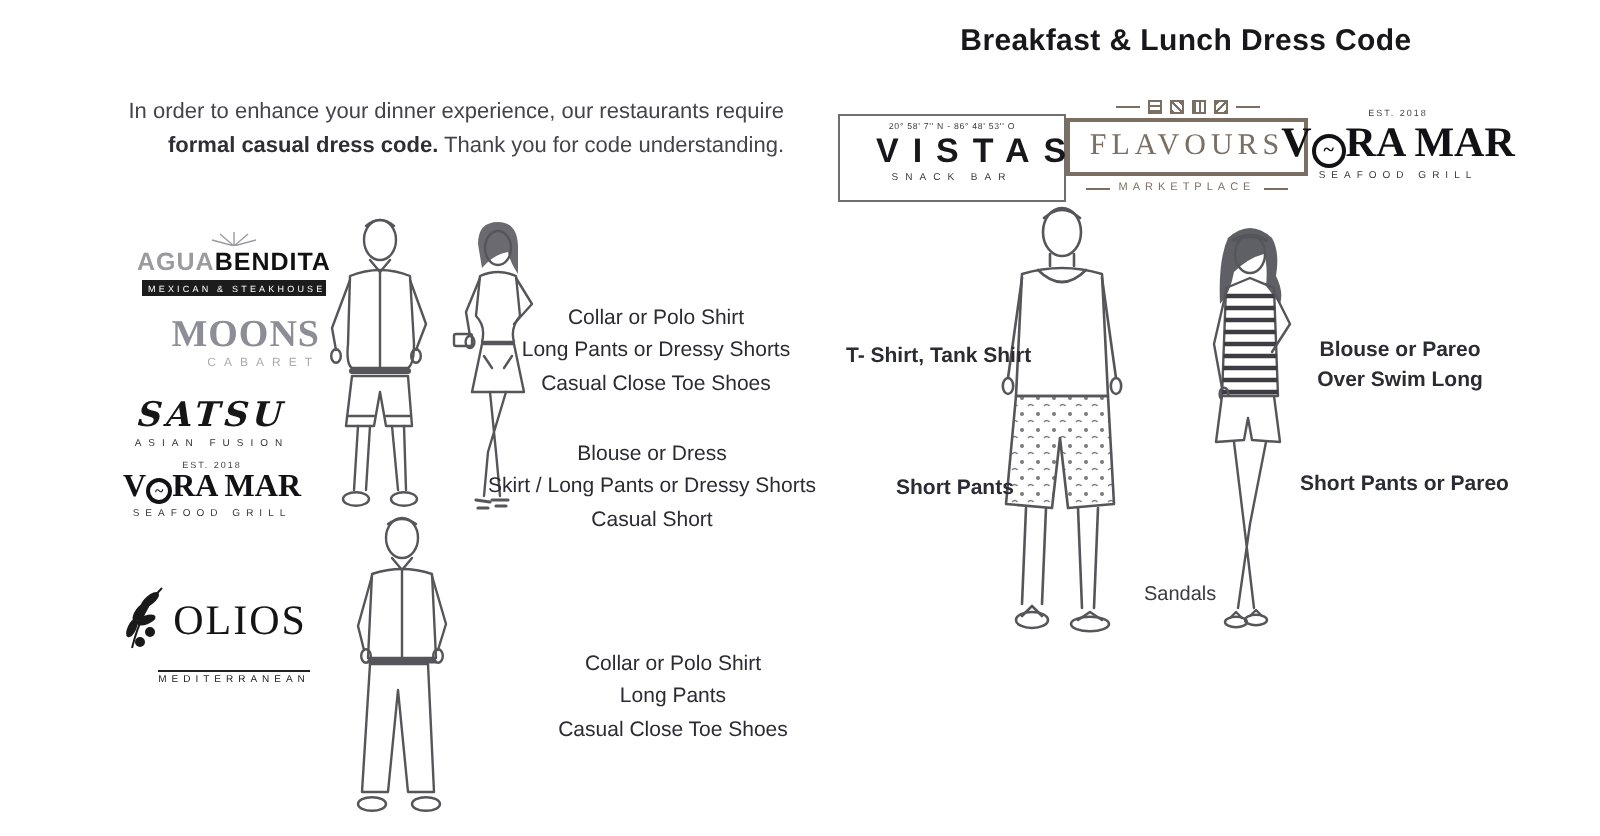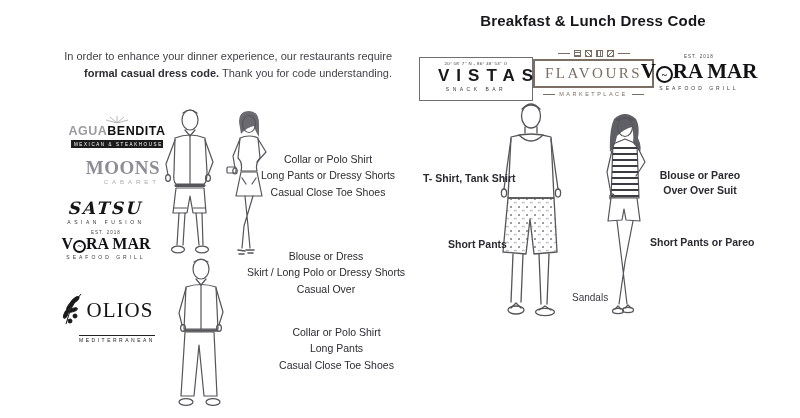--- a/index.html
+++ b/index.html
@@ -167,24 +167,24 @@
       <ellipse cx="50" cy="145" rx="7" ry="3.4"></ellipse>
     </g>
   </svg>
 
   <div class="abs req" style="left:252px;top:151px;width:152px;">
     <div>Collar or Polo Shirt</div>
     <div>Long Pants or Dressy Shorts</div>
     <div>Casual Close Toe Shoes</div>
   </div>
 
-  <div class="abs req" style="left:240px;top:219px;width:172px;margin-top:29px;">
+  <div class="abs req" style="left:240px;top:219px;width:172px;">
     <div>Blouse or Dress</div>
-    <div>Skirt / Long Polo or Dressy Shorts</div>
-    <div>Casual Over</div>
+    <div>Skirt / Long Pants or Dressy Shorts</div>
+    <div>Casual Short</div>
   </div>
 
   <div class="abs req" style="left:264px;top:324px;width:145px;">
     <div>Collar or Polo Shirt</div>
     <div>Long Pants</div>
     <div>Casual Close Toe Shoes</div>
   </div>
 
   <div class="abs sec-title" style="left:400px;top:12px;width:386px;">Breakfast &amp; Lunch Dress Code</div>
 
@@ -268,19 +268,19 @@
       <ellipse cx="44" cy="200" rx="5.5" ry="2.6"></ellipse>
       <ellipse cx="34" cy="201" rx="5.5" ry="2.6"></ellipse>
       <path d="M41,198 L44,195 L47,198 M31,199 L34,196 L37,199"></path>
     </g>
   </svg>
 
   <div class="abs lbl" style="left:423px;top:172px;">T- Shirt, Tank Shirt</div>
   <div class="abs lbl" style="left:448px;top:238px;">Short Pants</div>
   <div class="abs lbl2" style="left:650px;top:168px;width:100px;">
     <div>Blouse or Pareo</div>
-    <div>Over Over Suit</div>
+    <div>Over Swim Long</div>
   </div>
   <div class="abs lbl" style="left:650px;top:236px;">Short Pants or Pareo</div>
   <div class="abs sandals-lbl" style="left:572px;top:292px;">Sandals</div>
 
 
 </div>
 
 </body></html>

